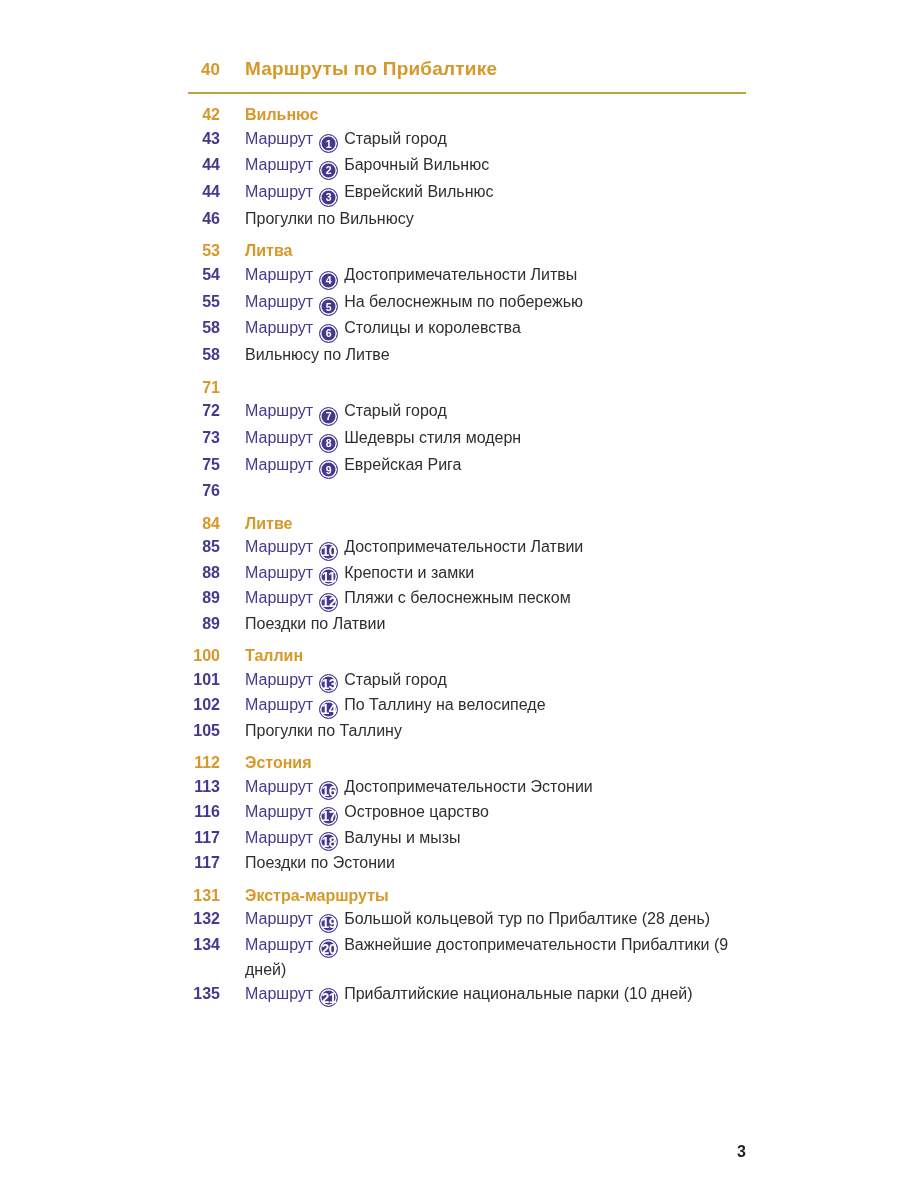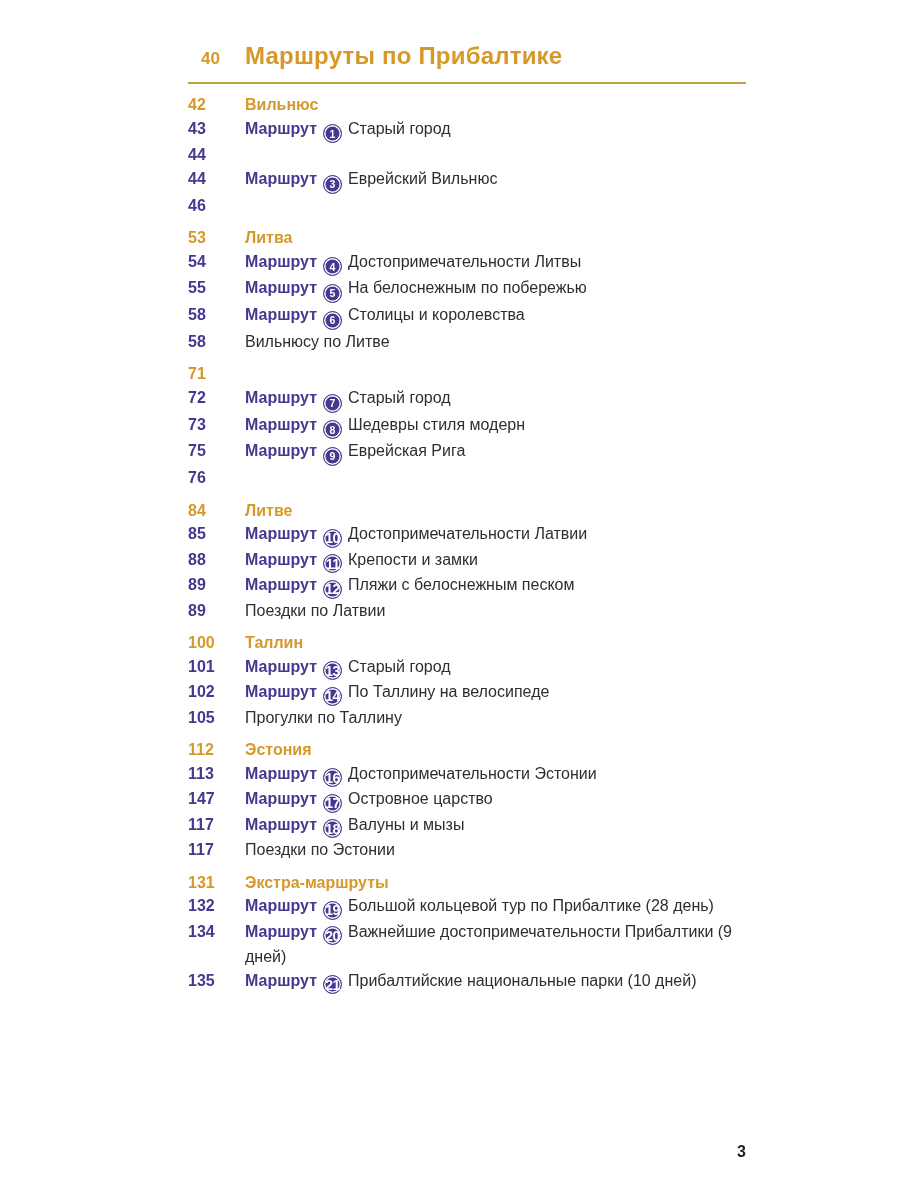--- a/index.html
+++ b/index.html
@@ -10,60 +10,60 @@
     -webkit-font-smoothing: antialiased;
   }
   .page {
     position: relative;
     width: 900px; height: 1200px;
     background: #fff;
     overflow: hidden;
   }
   .content {
     position: absolute;
-    left: 188px; top: 42px;
+    left: 188px; top: 58px;
     width: 558px;
   }
   
   .title-row { display: flex; align-items: baseline; }
   .title-page-num {
     flex: none; width: 32px; text-align: right;
     margin-right: 25px;
     font-size: 17px; font-weight: 700;
     color: var(--accent-orange, #D7982A);
   }
   .chapter-title {
-    margin: 0; font-size: 24px; font-weight: 700;
+    margin: 0; font-size: 19px; font-weight: 700;
     color: var(--accent-orange, #D7982A);
     letter-spacing: 0.2px;
   }
   .title-rule {
     height: 0; border: 0;
     border-bottom: 2px solid var(--rule-gold, #C2A23A);
     margin: 12px 0 0 0;
   }
   
   .toc-section { margin-top: 9px; }
   .toc-row {
     display: flex; align-items: flex-start;
     font-size: 16px; line-height: 23.5px;
   }
   .row-num {
-    flex: none; width: 32px; text-align: left;
+    flex: none; width: 32px; text-align: right;
     margin-right: 25px; font-weight: 700;
     color: var(--accent-purple, #44398F);
   }
   .row-text { flex: 1; color: var(--text-dark, #2E2D33); }
   .section-heading .row-num,
   .section-heading .row-text {
     color: var(--accent-orange, #D7982A); font-weight: 700;
   }
   .route-label {
     color: var(--accent-purple, #44398F);
-    font-weight: 700;
+    font-weight: 400;
   }
   .route-badge {
     display: inline-flex; align-items: center; justify-content: center;
     width: 19px; height: 19px; box-sizing: border-box;
     border-radius: 50%;
     background: var(--accent-purple, #44398F);
     border: 1.5px solid var(--accent-purple, #44398F);
     box-shadow: inset 0 0 0 1.5px #ffffff;
     color: #ffffff; font-weight: 700; font-size: 10.5px;
     vertical-align: -4px;
@@ -98,27 +98,29 @@
           <div class="toc-row section-heading">
             <span class="row-num">42</span>
             <span class="row-text">Вильнюс</span>
           </div>
           <div class="toc-row">
             <span class="row-num">43</span>
             <span class="row-text"><span class="route-label">Маршрут</span><span class="route-badge">1</span><span>Старый город</span></span>
           </div>
           <div class="toc-row">
             <span class="row-num">44</span>
+            <span class="row-text"><span class="route-label">Маршрут</span><span class="route-badge">2</span><span>Барочный Вильнюс</span></span>
           </div>
           <div class="toc-row">
             <span class="row-num">44</span>
             <span class="row-text"><span class="route-label">Маршрут</span><span class="route-badge">3</span><span>Еврейский Вильнюс</span></span>
           </div>
           <div class="toc-row">
             <span class="row-num">46</span>
+            <span class="row-text"><span>Прогулки по Вильнюсу</span></span>
           </div>
         </section>
         <section class="toc-section">
           <div class="toc-row section-heading">
             <span class="row-num">53</span>
             <span class="row-text">Литва</span>
           </div>
           <div class="toc-row">
             <span class="row-num">54</span>
             <span class="row-text"><span class="route-label">Маршрут</span><span class="route-badge">4</span><span>Достопримечательности Литвы</span></span>
@@ -199,21 +201,21 @@
         <section class="toc-section">
           <div class="toc-row section-heading">
             <span class="row-num">112</span>
             <span class="row-text">Эстония</span>
           </div>
           <div class="toc-row">
             <span class="row-num">113</span>
             <span class="row-text"><span class="route-label">Маршрут</span><span class="route-badge two-digit">16</span><span>Достопримечательности Эстонии</span></span>
           </div>
           <div class="toc-row">
-            <span class="row-num">147</span>
+            <span class="row-num">116</span>
             <span class="row-text"><span class="route-label">Маршрут</span><span class="route-badge two-digit">17</span><span>Островное царство</span></span>
           </div>
           <div class="toc-row">
             <span class="row-num">117</span>
             <span class="row-text"><span class="route-label">Маршрут</span><span class="route-badge two-digit">18</span><span>Валуны и мызы</span></span>
           </div>
           <div class="toc-row">
             <span class="row-num">117</span>
             <span class="row-text"><span>Поездки по Эстонии</span></span>
           </div>

